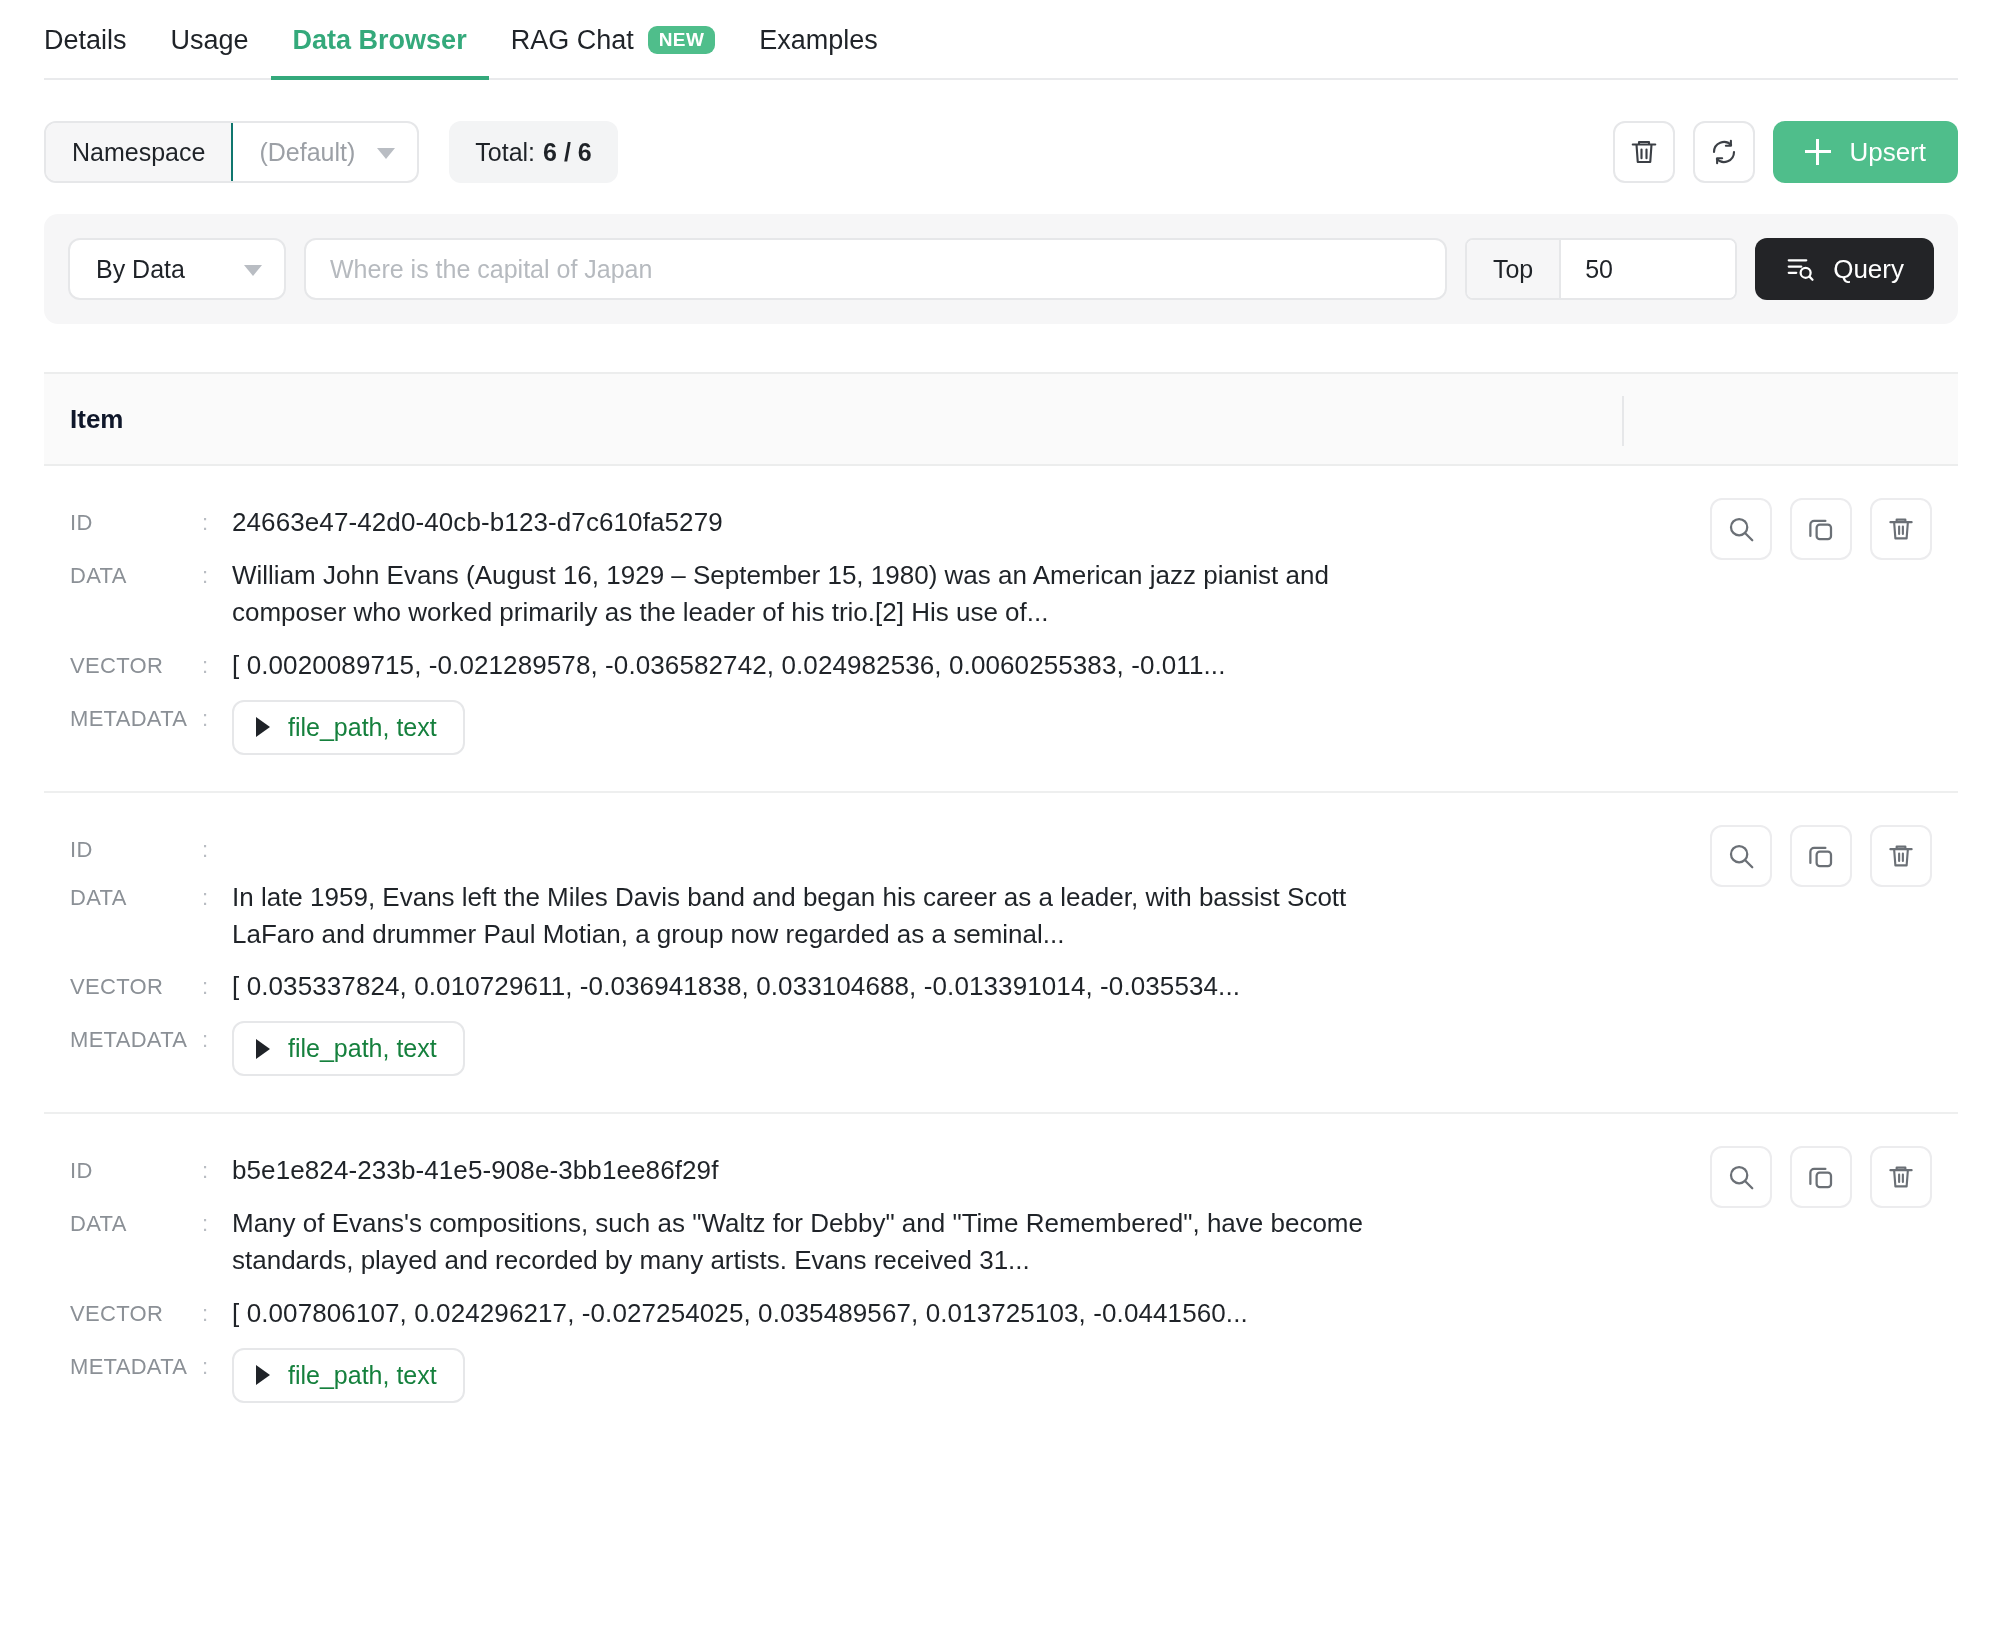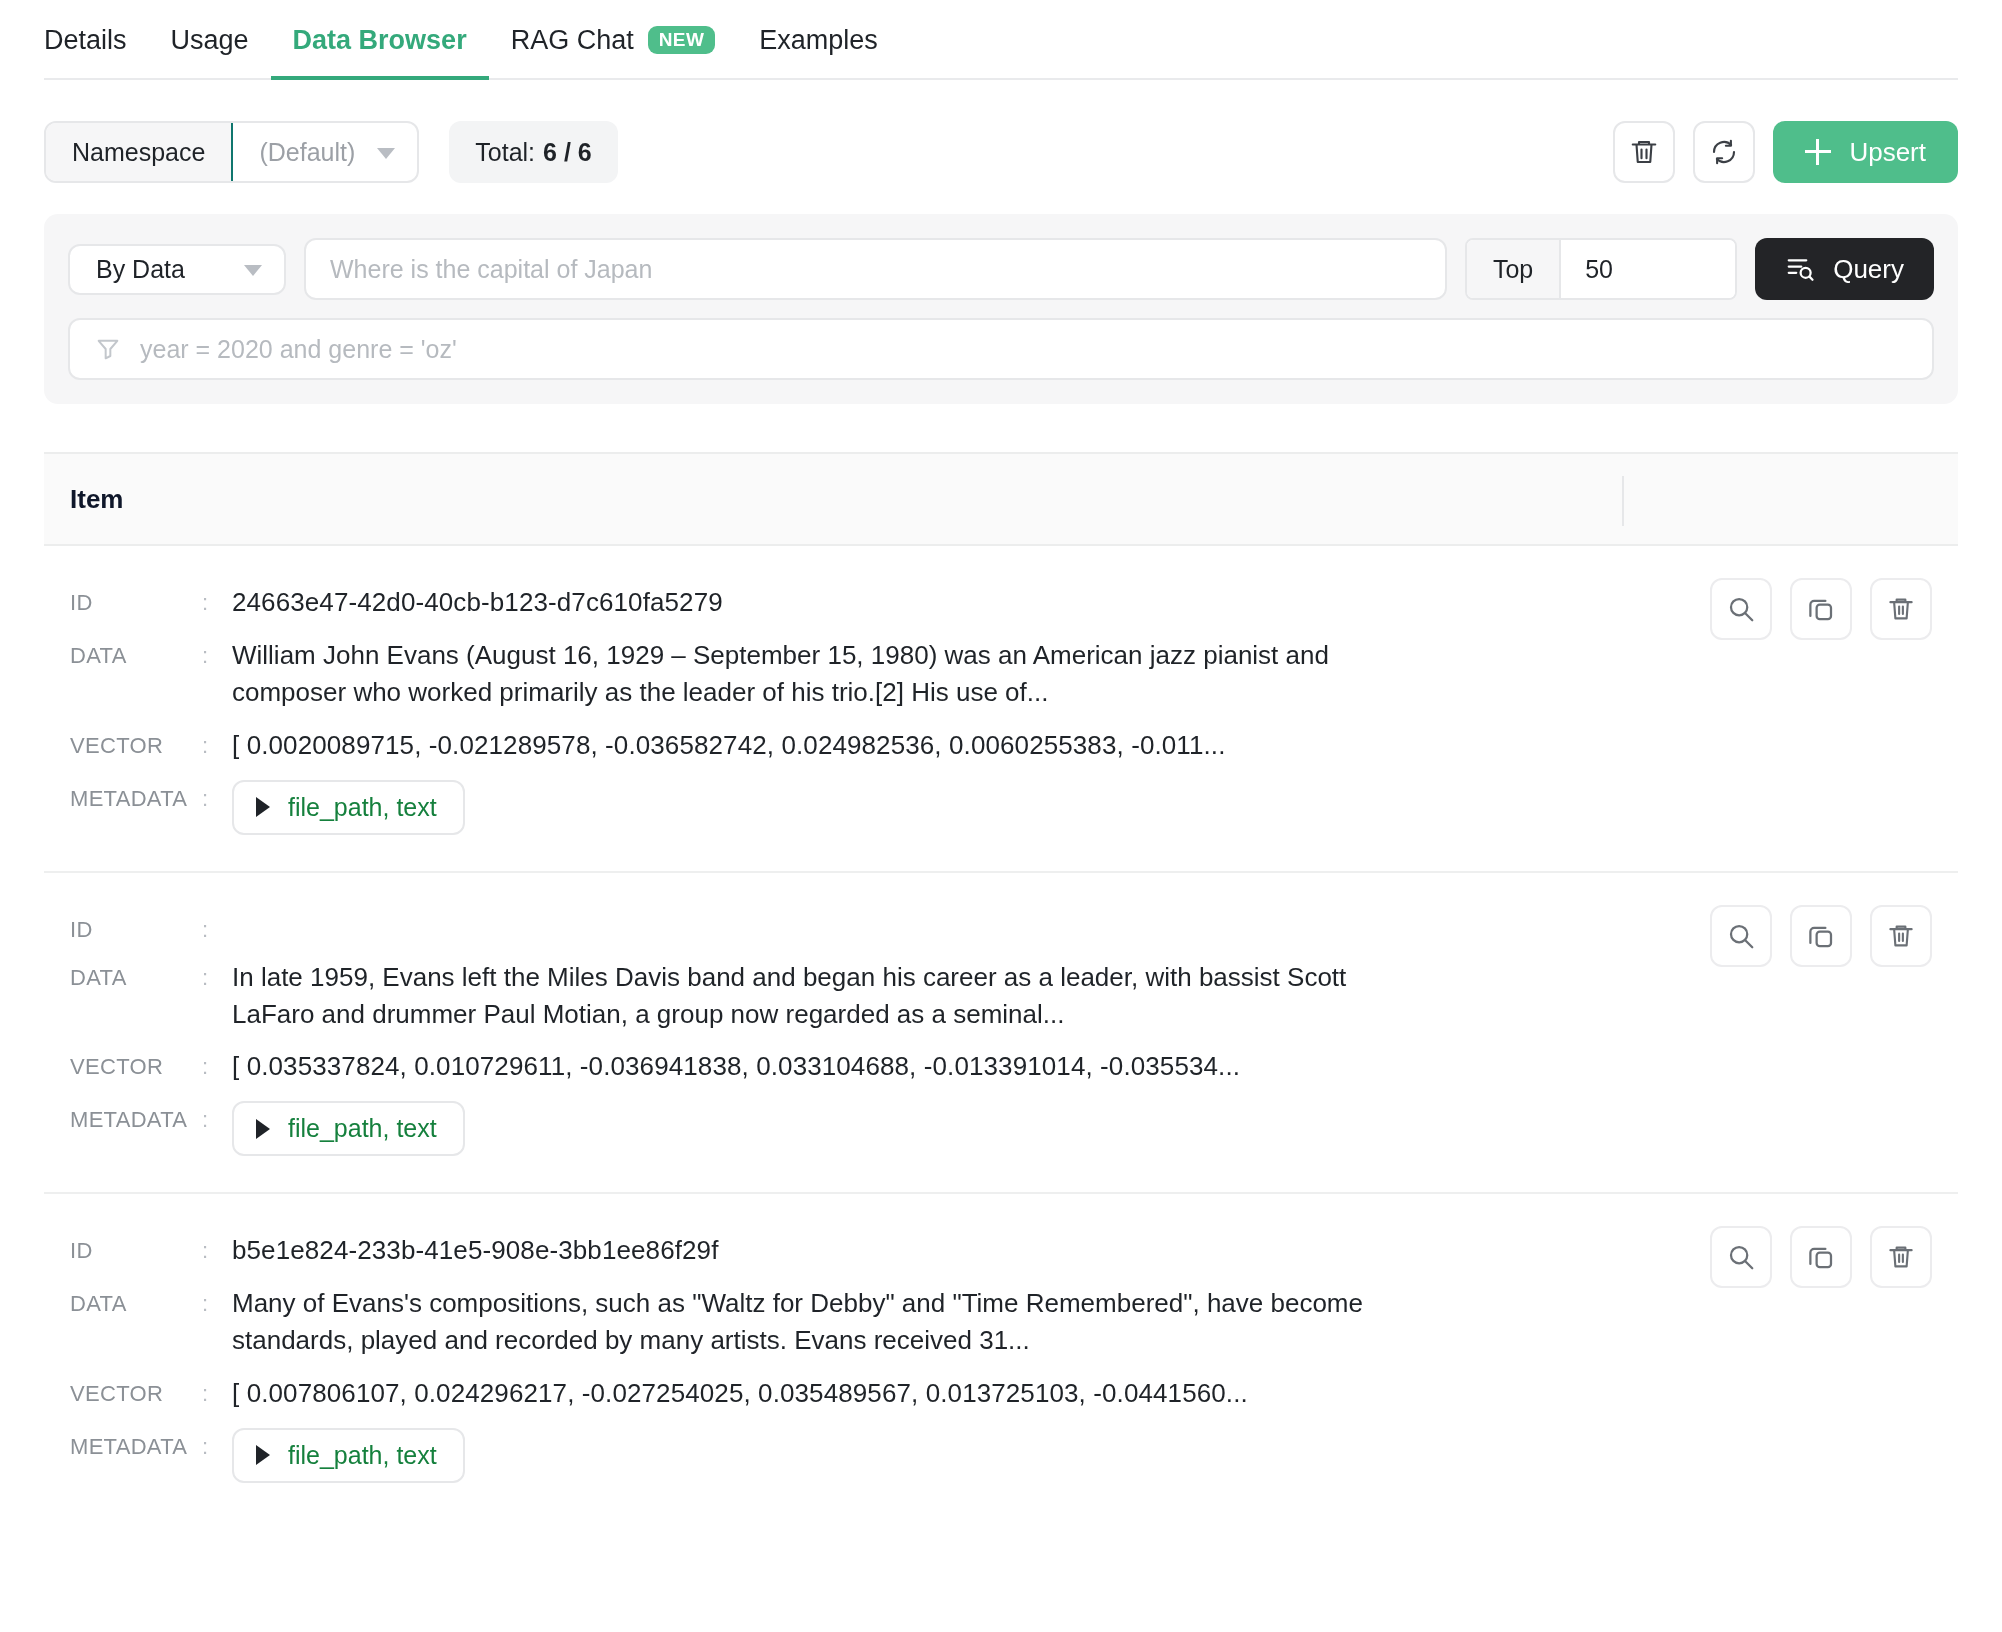--- a/index.html
+++ b/index.html
@@ -154,21 +154,21 @@
     background: #f6f6f7;
     border-radius: 14px;
     padding: 24px;
   }
   .query-row {
     display: flex; align-items: center; gap: 18px;
   }
   .select-box {
     display: flex; align-items: center; justify-content: space-between;
     gap: 26px;
-    width: 218px; height: 51px;
+    width: 218px; height: 62px;
     padding: 0 22px 0 26px;
     background: #ffffff;
     border: 2px solid #e6e7e9;
     border-radius: 12px;
     font-size: 25px;
     color: #1f2328;
     cursor: pointer;
   }
   .text-input {
     flex: 1;
@@ -400,26 +400,20 @@
     <button class="btn-dark">
       <svg width="30" height="30" viewBox="0 0 24 24" fill="none" stroke="#ffffff" stroke-width="1.8" stroke-linecap="round" stroke-linejoin="round">
         <path d="M3 5h14M3 10h10M3 15h6"></path>
         <circle cx="16.5" cy="15" r="4"></circle>
         <path d="M19.6 18.1 22 20.6"></path>
       </svg>
       <span>Query</span>
     </button>
   </div>
 
-  <div class="filter-row">
-    <svg width="28" height="28" viewBox="0 0 24 24" fill="none" stroke="#c3c7cc" stroke-width="1.7" stroke-linecap="round" stroke-linejoin="round">
-      <path d="M4 5h16l-6 7v6l-4 2v-8z"></path>
-    </svg>
-    <span class="filter-placeholder">year = 2020 and genre = 'oz'</span>
-  </div>
 </div>
 
 <div class="table">
 
   <div class="table-head">
     <span class="table-head-title">Item</span>
     <span class="head-divider"></span>
   </div>
 
   <div class="row">

